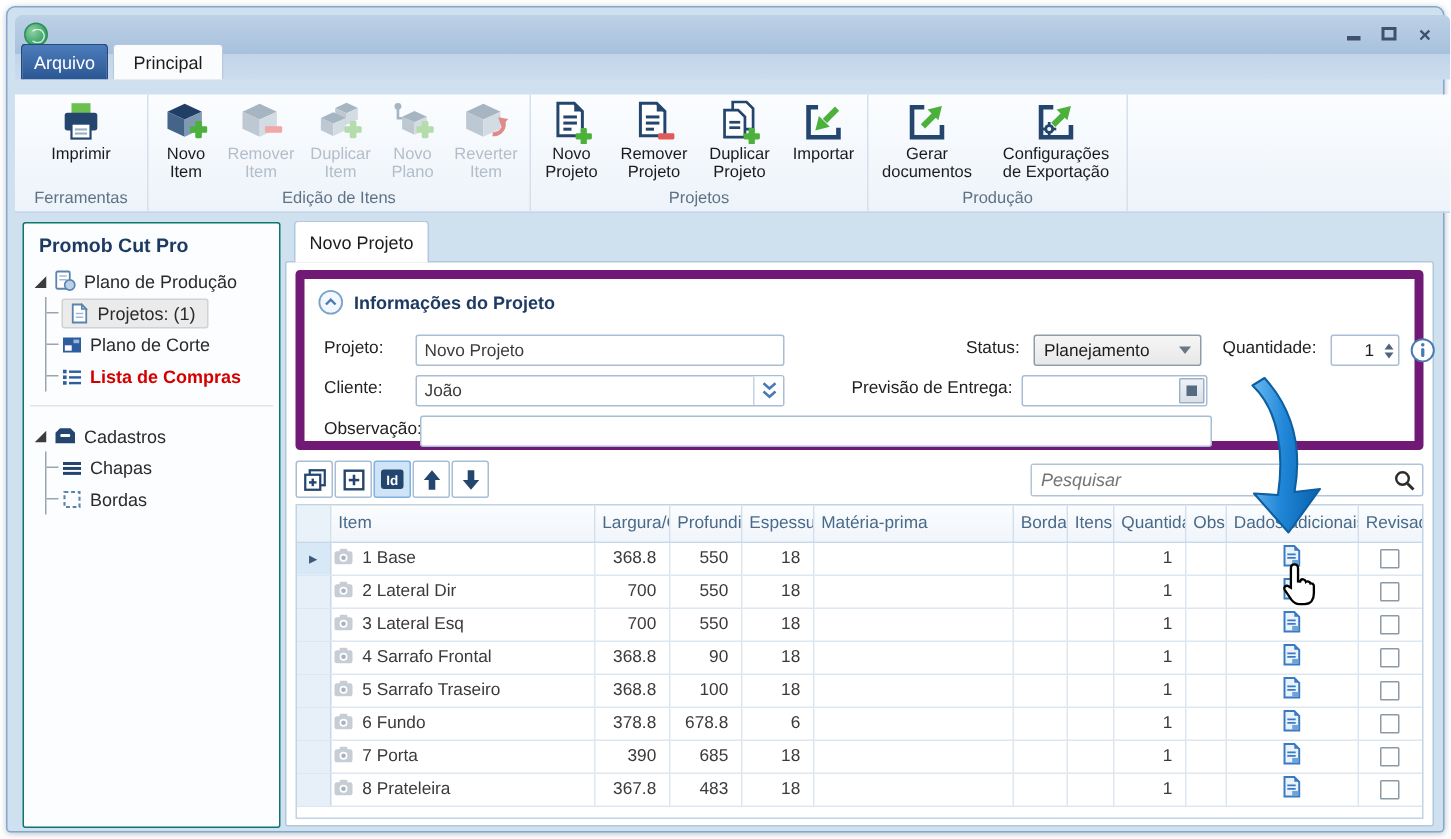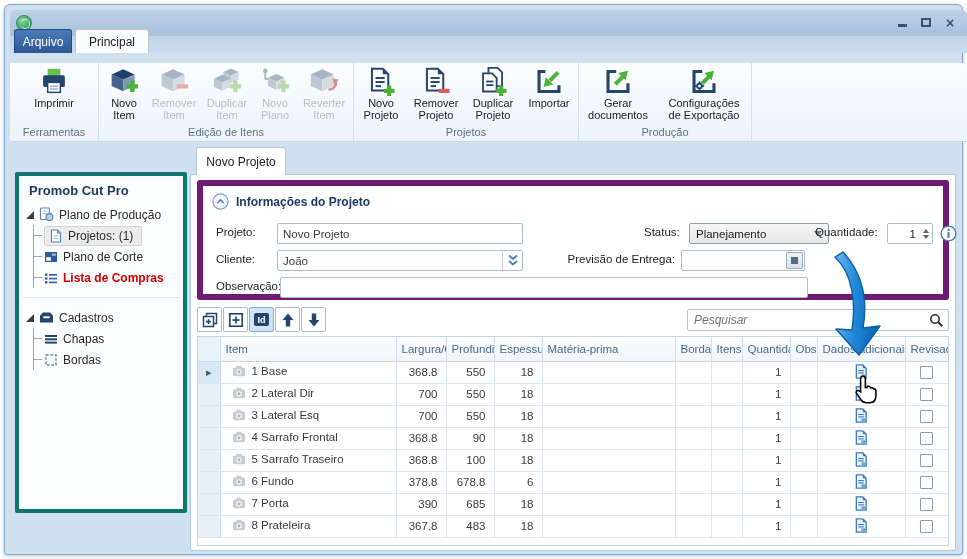--- a/index.html
+++ b/index.html
@@ -43,22 +43,22 @@
   .rgroup { display:flex; flex-direction:column; border-right:1px solid #d5e0ec; padding:0 4px; }
   .rbtns { flex:1; display:flex; align-items:flex-start; justify-content:center; padding-top:3px; }
   .rglabel { text-align:center; font-size:11px; color:#5f7285; padding:1px 6px 3px; white-space:nowrap; }
   .rbtn { display:flex; flex-direction:column; align-items:center; padding:1px 2px; }
   .rbtn svg { flex:none; }
   .rlbl { font-size:11px; line-height:1.08; text-align:center; color:#1b1b1b;
           min-height:23px; display:flex; flex-direction:column; justify-content:flex-start; margin-top:2px; }
   .rbtn.disabled .rlbl { color:#b4bdc8; }
 
   
-  .sidebar { position:absolute; left:10px; top:143px; width:172px; height:341px;
-             background:#fcfdfe; border:4px solid #0f766e; border-radius:2px;margin-top:24px; }
+  .sidebar { position:absolute; left:10px; top:143px; width:172px; height:404px;
+             background:#fcfdfe; border:1px solid #0f766e; border-radius:2px; }
   .sbtitle { padding:7px 10px 6px; color:#1d3a63; font-weight:bold; font-size:13px; }
   .tree { font-size:12px; color:#2b2b2b; }
   .tnode { display:flex; align-items:center; height:21px; padding-left:7px; gap:5px; }
   .tnode .exp { width:8px; height:8px; flex:none; }
   .tkids { margin-left:14px; border-left:1px solid #9aa5ae; padding-left:0; }
   .tkid { display:flex; align-items:center; height:21px; gap:5px; position:relative; padding-left:10px; }
   .tkid:before { content:""; position:absolute; left:0; top:10px; width:8px; border-top:1px solid #9aa5ae; }
   .tkid .tsel { display:flex; align-items:center; gap:5px; padding:2px 8px 2px 4px; border-radius:2px; }
   .tkid.selected .tsel { background:#ebebeb; border:1px solid #d2d2d2; }
   .tkid.alert { color:#d40000; font-weight:bold; }
@@ -116,21 +116,21 @@
               border:1px solid #c2d3e4; background:#fff; overflow:hidden; }
   table.grid { border-collapse:collapse; table-layout:fixed; width:750px; font-size:11.5px; color:#3a3a3a; }
   .grid th { height:24px; font-weight:normal; color:#4a6a8a; text-align:left; padding:0 0 0 5px;
              background:linear-gradient(#fbfdfe,#f0f5fb); border-right:1px solid #d3dfec;
              border-bottom:1px solid #c9d7e7; overflow:hidden; white-space:nowrap; }
   .grid th:first-child { background:#e9f1f9; }
   .grid td { height:22px; border-right:1px solid #dde7f2; border-bottom:1px solid #dde7f2;
              overflow:hidden; white-space:nowrap; }
   td.c-rowhead { background:#e7f0f9; border-right:1px solid #c9d7e7; text-align:center; color:#3c5a78; }
   tr.sel td.c-rowhead { background:#d7e8f6; }
-  td.c-item { padding-left:11px;margin-top:24px; } td.c-item span.itxt { vertical-align:2px; margin-left:6px; }
+  td.c-item { padding-left:1px;margin-top:24px; } td.c-item span.itxt { vertical-align:2px; margin-left:6px; }
   td.c-num { text-align:right; padding-right:8px; }
   td.c-center { text-align:center; }
   .cb { display:inline-block; width:13px; height:13px; border:1px solid #8b9aa7; background:#fff;
         border-radius:1px; vertical-align:middle; }
   .rowarrow { font-size:11px; }
 
   
   .big-arrow { position:absolute; left:812px; top:243px; z-index:50; }
   .cursor { position:absolute; left:849px; top:370px; z-index:60; }
 </style>
@@ -411,21 +411,21 @@
       <svg class="collapse-btn" width="17" height="17" viewBox="0 0 17 17">
         <circle cx="8.5" cy="8.5" r="7.6" fill="#f2f8fd" stroke="#7aa3cc" stroke-width="1.2"></circle>
         <path d="M5.3,10 L8.5,6.8 L11.7,10" fill="none" stroke="#4a7ab5" stroke-width="1.6"></path>
       </svg>
       <div class="ftitle">Informações do Projeto</div>
 
       <span class="flabel" style="left:13px; top:40px;">Projeto:</span>
       <input class="tinput" style="left: 74px; top: 37px; width: 246px;" value="Novo Projeto">
 
       <span class="flabel" style="left:441px; top:40px;">Status:</span>
-      <div class="dropdown" style="left:486px; top:37px; width:140px;">
+      <div class="dropdown" style="left:486px; top:37px; width:112px;">
         <span>Planejamento</span>
         <span class="dd-arrow"></span>
       </div>
 
       <span class="flabel" style="left:612px; top:40px;">Quantidade:</span>
       <div class="spinner" style="left:684px; top:37px;">
         <span class="val">1</span>
         <span class="arrows">
           <i class="spn up"></i>
           <i class="spn dn"></i>

